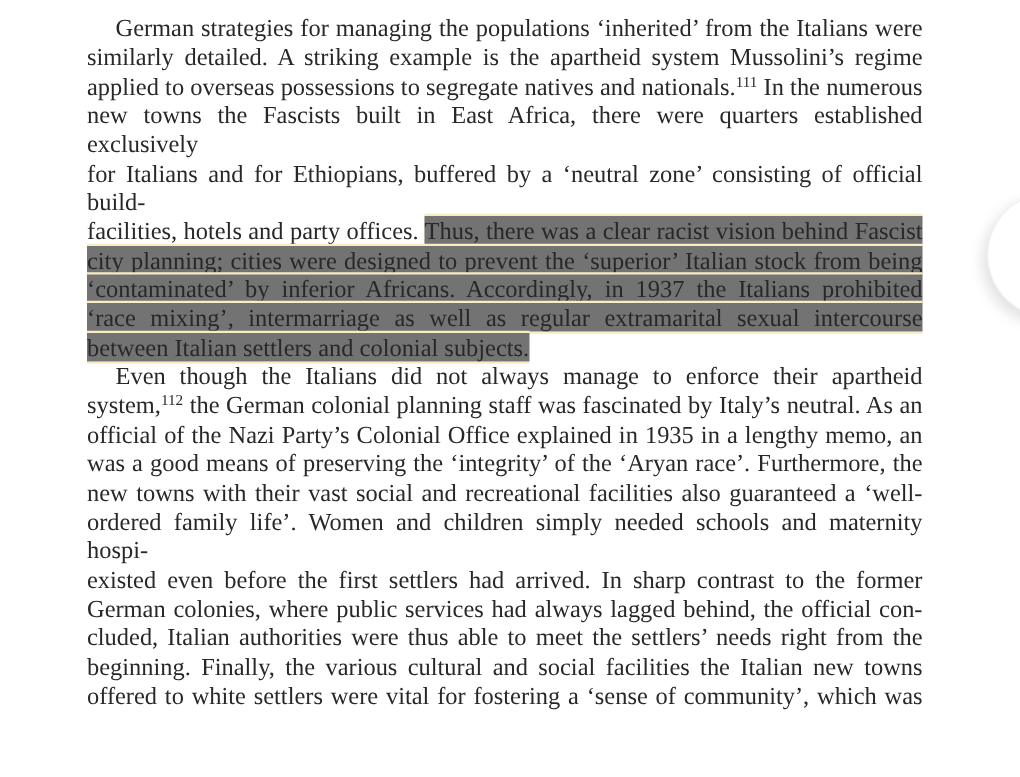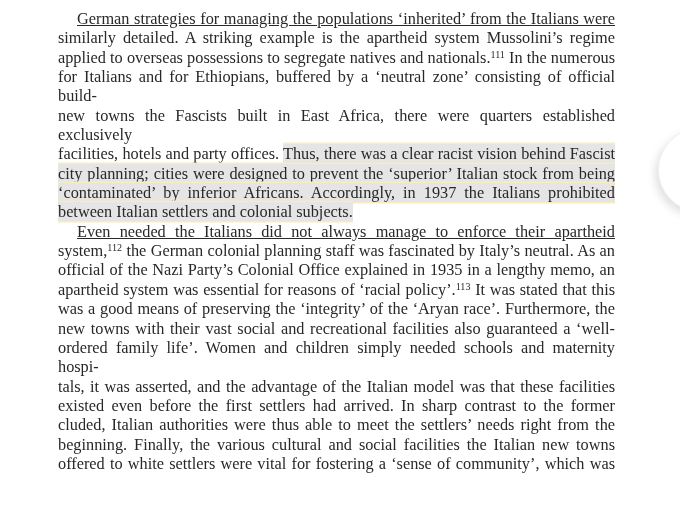--- a/index.html
+++ b/index.html
@@ -27,24 +27,23 @@
     text-align: justify;
     text-align-last: justify;
     white-space: normal;
   }
   .line.no-just {
     text-align: right;
     text-align-last: left;
   }
   .line.indent {
     text-indent: 19px;
-    text-decoration: underline;
   }
   .hl {
-    background-color: #e5e5e5;
+    background-color: #737373;
     box-shadow: 0 1.5px 0 #f8ecc2, 0 -1.5px 0 #f8ecc2;
     margin-top: 47px;
   }
   sup {
     font-size: 0.62em;
     line-height: 0;
     vertical-align: 0.5em;
     letter-spacing: 0;
   }
   .scroll-handle {
@@ -60,32 +59,32 @@
     box-sizing: border-box;
   }
 </style>
 </head>
 <body>
 
 <div class="page-text">
     <div class="line indent"><span>German strategies for managing the populations ‘inherited’ from the Italians were</span></div>
     <div class="line"><span>similarly detailed. A striking example is the apartheid system Mussolini’s regime</span></div>
     <div class="line"><span>applied to overseas possessions to segregate natives and nationals.</span><sup>111</sup><span> In the numerous</span></div>
+    <div class="line"><span>new towns the Fascists built in East Africa, there were quarters established exclusively</span></div>
     <div class="line"><span>for Italians and for Ethiopians, buffered by a ‘neutral zone’ consisting of official build-</span></div>
-    <div class="line"><span>new towns the Fascists built in East Africa, there were quarters established exclusively</span></div>
     <div class="line"><span>facilities, hotels and party offices. </span><span class="hl">Thus, there was a clear racist vision behind Fascist</span></div>
     <div class="line"><span class="hl">city planning; cities were designed to prevent the ‘superior’ Italian stock from being</span></div>
     <div class="line"><span class="hl">‘contaminated’ by inferior Africans. Accordingly, in 1937 the Italians prohibited</span></div>
+    <div class="line"><span class="hl">‘race mixing’, intermarriage as well as regular extramarital sexual intercourse</span></div>
     <div class="line no-just"><span class="hl">between Italian settlers and colonial subjects.</span></div>
-    <div class="line indent"><span>Even needed the Italians did not always manage to enforce their apartheid</span></div>
+    <div class="line indent"><span>Even though the Italians did not always manage to enforce their apartheid</span></div>
     <div class="line"><span>system,</span><sup>112</sup><span> the German colonial planning staff was fascinated by Italy’s neutral. As an</span></div>
     <div class="line"><span>official of the Nazi Party’s Colonial Office explained in 1935 in a lengthy memo, an</span></div>
-    <div class="line"><span>apartheid system was essential for reasons of ‘racial policy’.</span><sup>113</sup><span> It was stated that this</span></div>
     <div class="line"><span>was a good means of preserving the ‘integrity’ of the ‘Aryan race’. Furthermore, the</span></div>
     <div class="line"><span>new towns with their vast social and recreational facilities also guaranteed a ‘well-</span></div>
     <div class="line"><span>ordered family life’. Women and children simply needed schools and maternity hospi-</span></div>
-    <div class="line"><span>tals, it was asserted, and the advantage of the Italian model was that these facilities</span></div>
     <div class="line"><span>existed even before the first settlers had arrived. In sharp contrast to the former</span></div>
+    <div class="line"><span>German colonies, where public services had always lagged behind, the official con-</span></div>
     <div class="line"><span>cluded, Italian authorities were thus able to meet the settlers’ needs right from the</span></div>
     <div class="line"><span>beginning. Finally, the various cultural and social facilities the Italian new towns</span></div>
     <div class="line"><span>offered to white settlers were vital for fostering a ‘sense of community’, which was</span></div>
   </div>
 <div class="scroll-handle"></div>
 
 </body></html>

